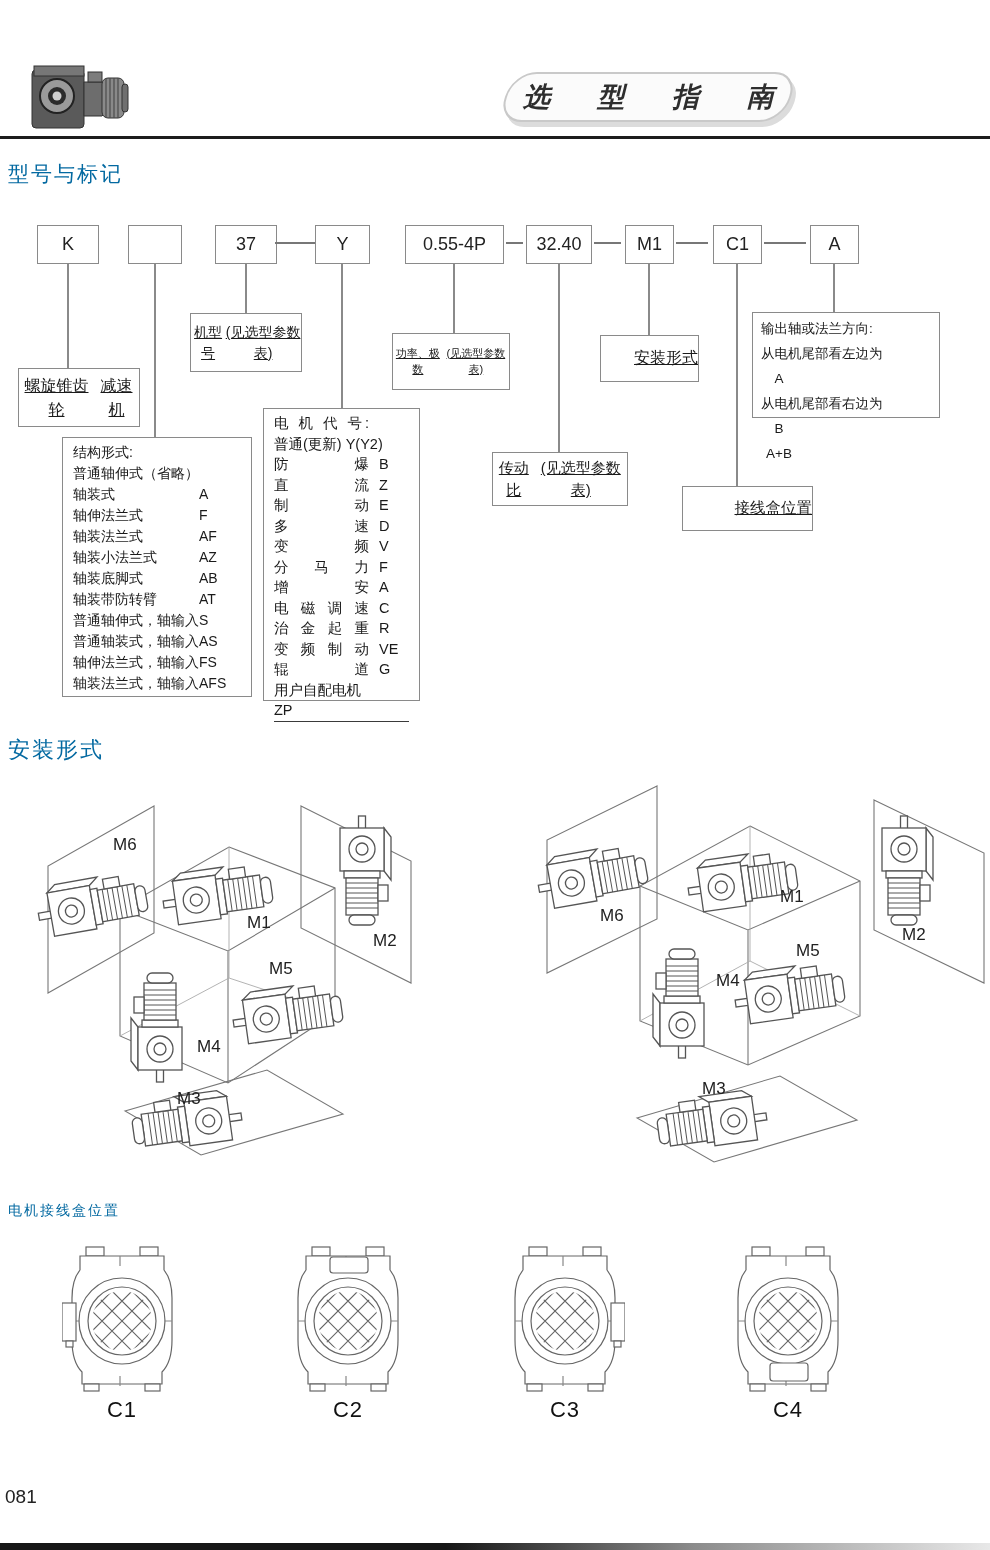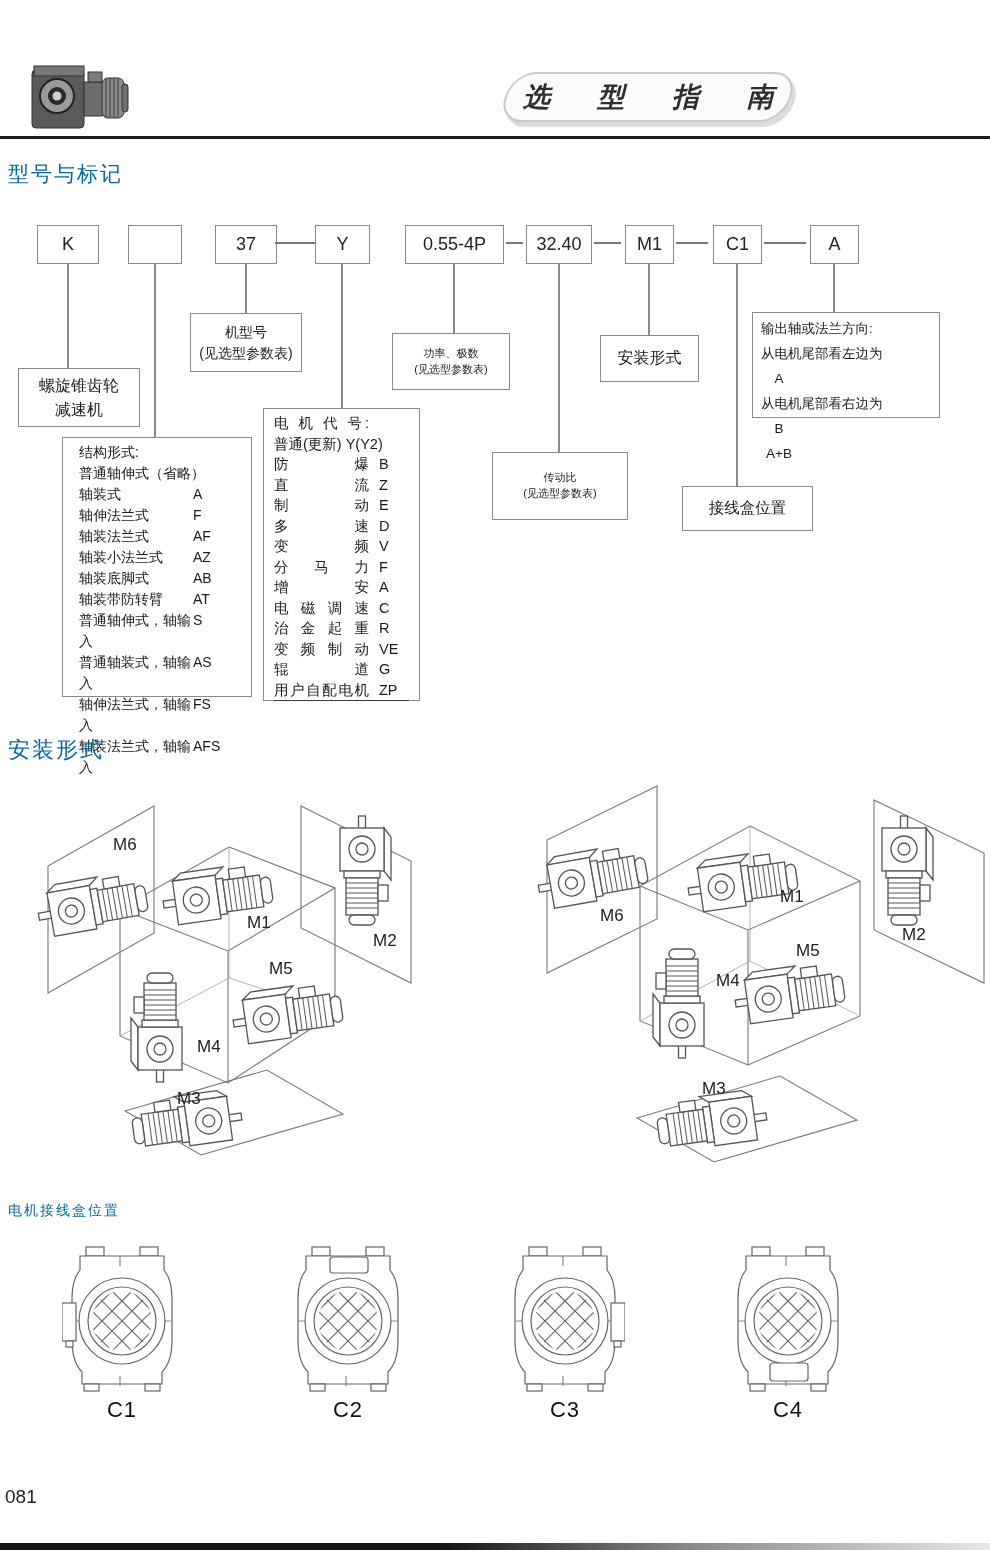--- a/index.html
+++ b/index.html
@@ -15,29 +15,29 @@
                letter-spacing:20px;color:#2e2e2e;padding-left:20px;white-space:nowrap;}
   
   .h1{font-size:21px;font-weight:500;letter-spacing:2px;color:#0369a1;}
   
   .cbox{top:225px;height:37px;border:1.5px solid #8a8a8a;background:#fff;
         display:flex;align-items:center;justify-content:center;font-size:18px;color:#222;}
   .dash{top:242px;height:2px;background:#777;}
   .vline{width:1.5px;background:#8a8a8a;}
   
   .abox{border:1.5px solid #8a8a8a;background:#fff;box-sizing:border-box;color:#1a1a1a;}
-  .abox.center{display:flex;flex-direction:column;align-items:center;justify-content:center;text-align:center;}
+  .abox.center{display:flex;align-items:center;justify-content:flex-end;text-align:center;text-decoration:underline;}
   .lh{line-height:1.45;}
   .srow,.mrow,.drow{display:flex;align-items:baseline;}
   .slabel{flex:1;}
   .scode{width:42px;}
   .mrows .mrow{line-height:20.5px;}
   .mlabel{flex:1;text-align:justify;text-align-last:justify;margin-right:10px;}
   .mcode{width:30px;}
-  .mrows .mrow:last-child{border-bottom:1.5px solid #3a3a3a;}
+  .mrows .mrow:last-child{border-bottom:1.5px solid #3a3a3a;flex-direction:column;}
   .dtitle{line-height:25px;}
   .drow{line-height:25px;flex-direction:column;}
   .dlabel{flex:1;}
   .dcode{min-width:36px;text-align:center;}
   
   svg text{font-family:"Liberation Sans","DejaVu Sans",sans-serif;}
   .jlabel{font-size:22px;color:#111;text-align:center;letter-spacing:1px;}
   .pagenum{font-size:19px;color:#222;}
   .bottom-bar{left:0;top:1543px;width:990px;height:7px;
               background:linear-gradient(to right,#161616 0%,#161616 45%,#8b8b8b 70%,#e8e8e8 100%);}
@@ -123,21 +123,21 @@
         <span class="dlabel">从电机尾部看右边为</span>
         <span class="dcode">B</span>
       </div>
 
       <div class="drow">
         <span class="dcode">A+B</span>
       </div>
     </div>
 </div>
 
-<div class="abs abox" style="left:62px;top:437px;width:190px;height:260px;font-size:14px;line-height:21px;padding:4px 16px">
+<div class="abs abox" style="left:62px;top:437px;width:190px;height:260px;font-size:14px;line-height:21px;padding:4px 10px">
   <div>结构形式:</div>
   <div>普通轴伸式（省略）</div>
   <div>
 
       <div class="srow">
         <span class="slabel">轴装式</span>
         <span class="scode">A</span>
       </div>
 
       <div class="srow">
@@ -247,21 +247,21 @@
         <span class="mcode">G</span>
       </div>
 
       <div class="mrow">
         <span class="mlabel">用户自配电机</span>
         <span class="mcode">ZP</span>
       </div>
     </div>
 </div>
 
-<div class="abs abox center lh" style="left:492px;top:452px;width:136px;height:68px;font-size:11px">
+<div class="abs abox center lh" style="left:492px;top:452px;width:136px;height:54px;font-size:15px">
   <div>传动比</div>
   <div>(见选型参数表)</div>
 </div>
 
 <div class="abs abox center" style="left:682px;top:486px;width:131px;height:45px;font-size:15.5px">
   <div>接线盒位置</div>
 </div>
 
 <div class="abs h1" style="left:8px;top:735px;font-size:22px">安装形式</div>
 

